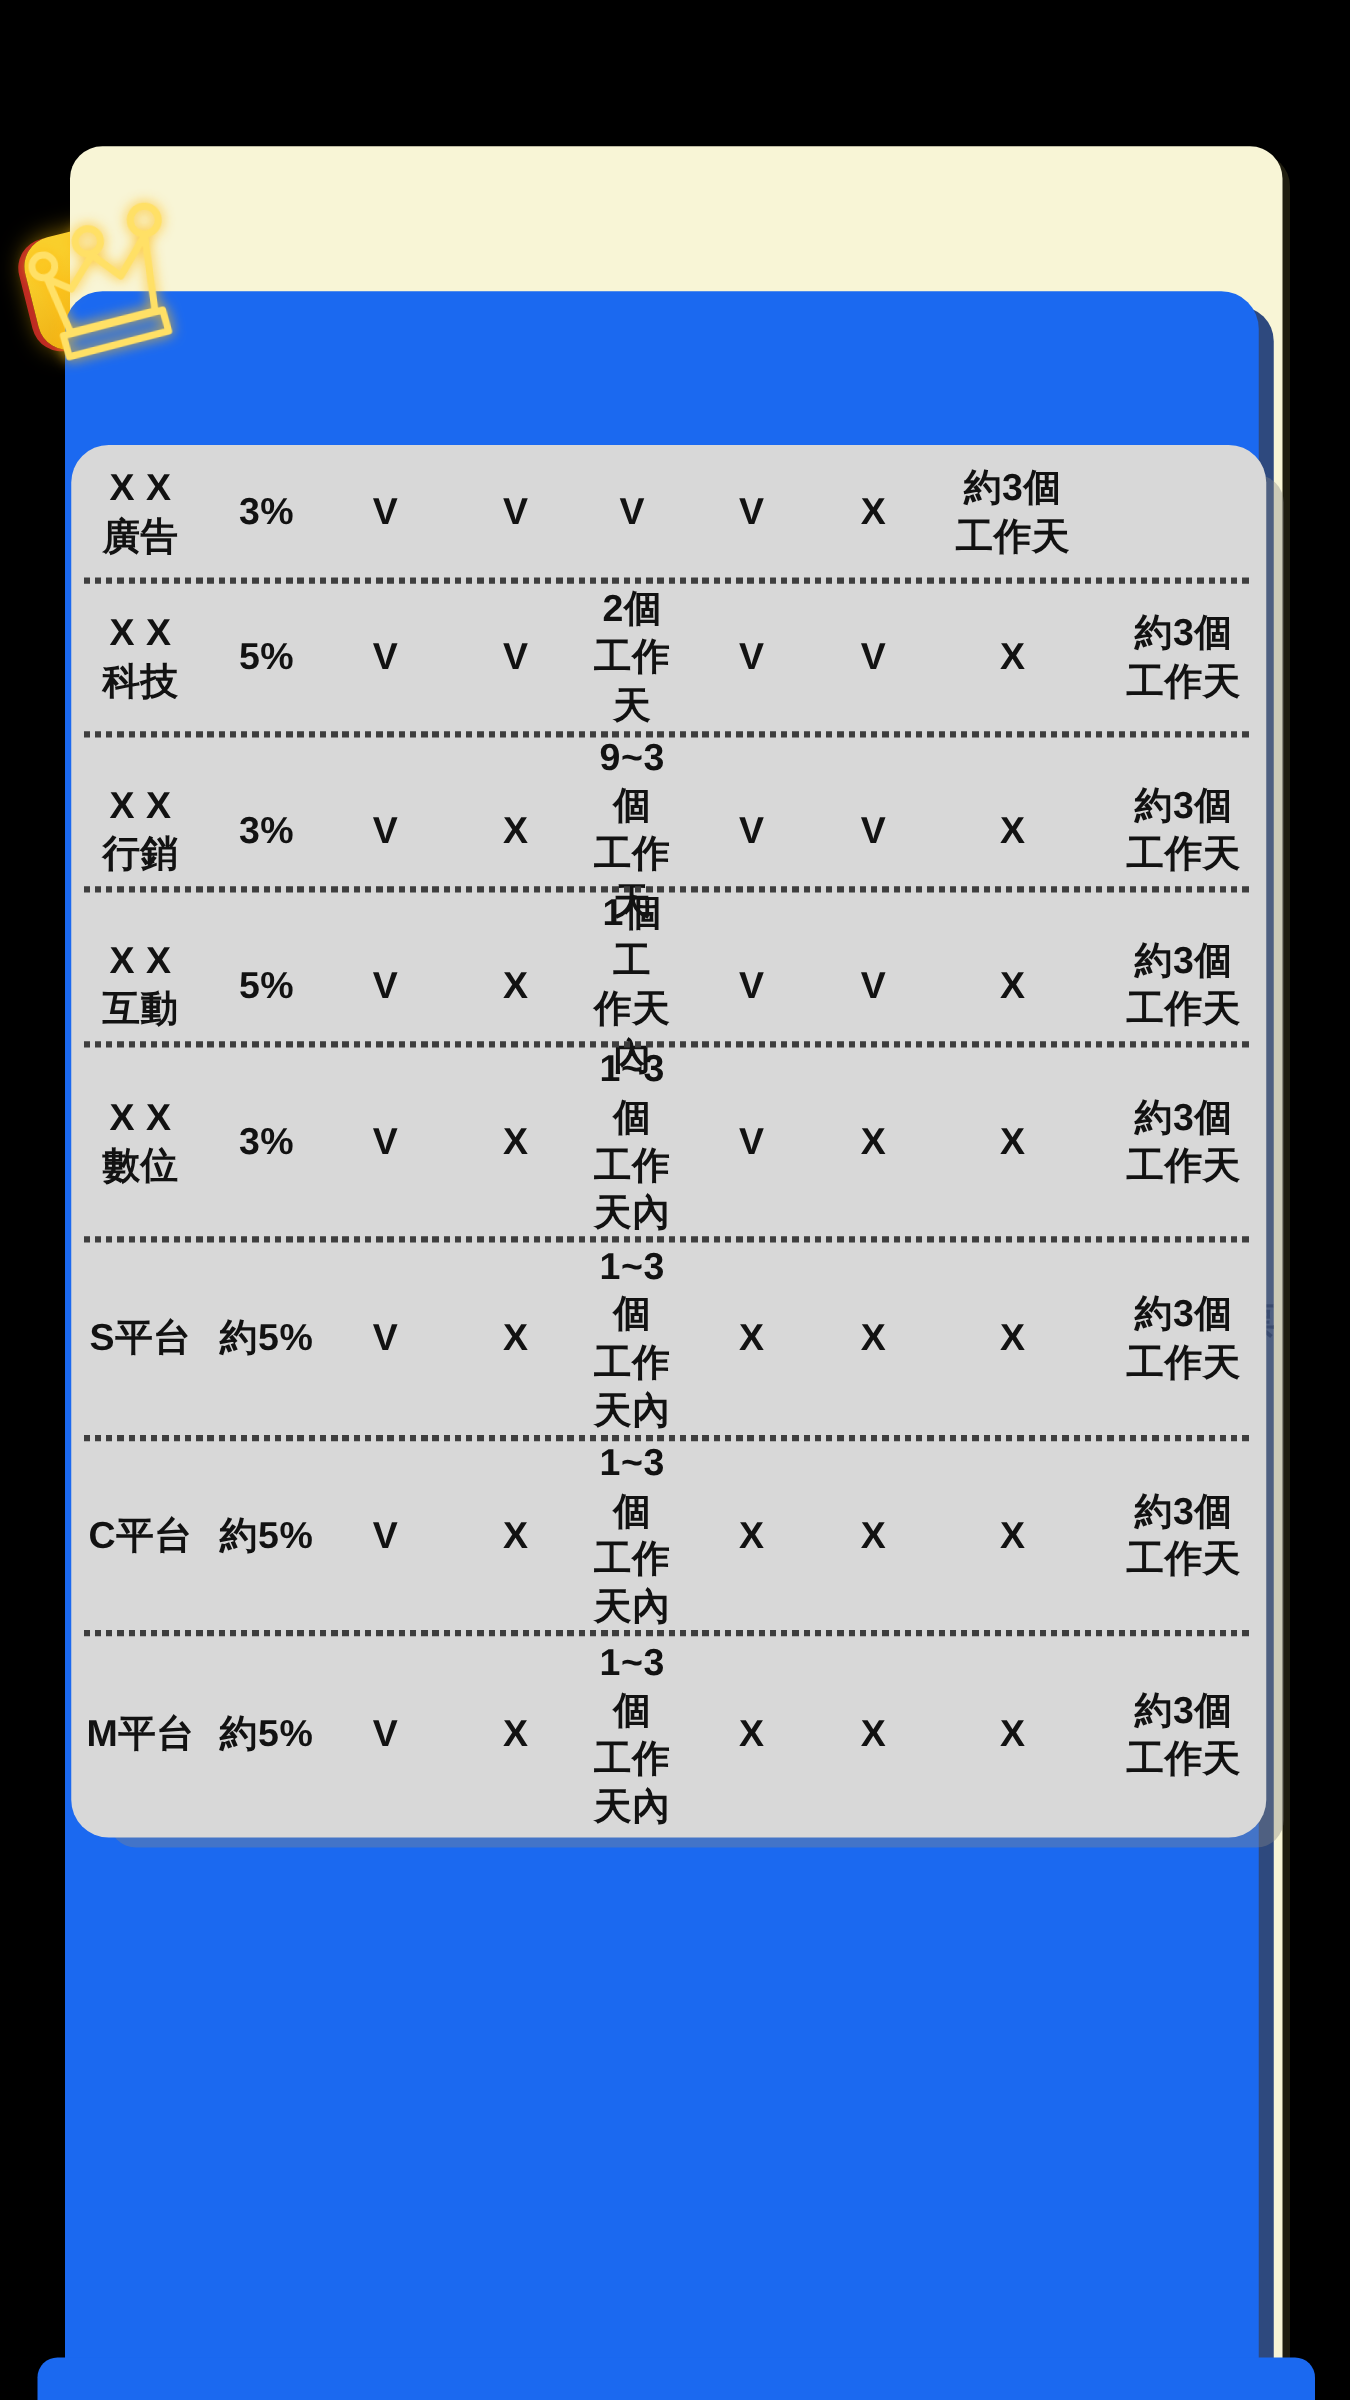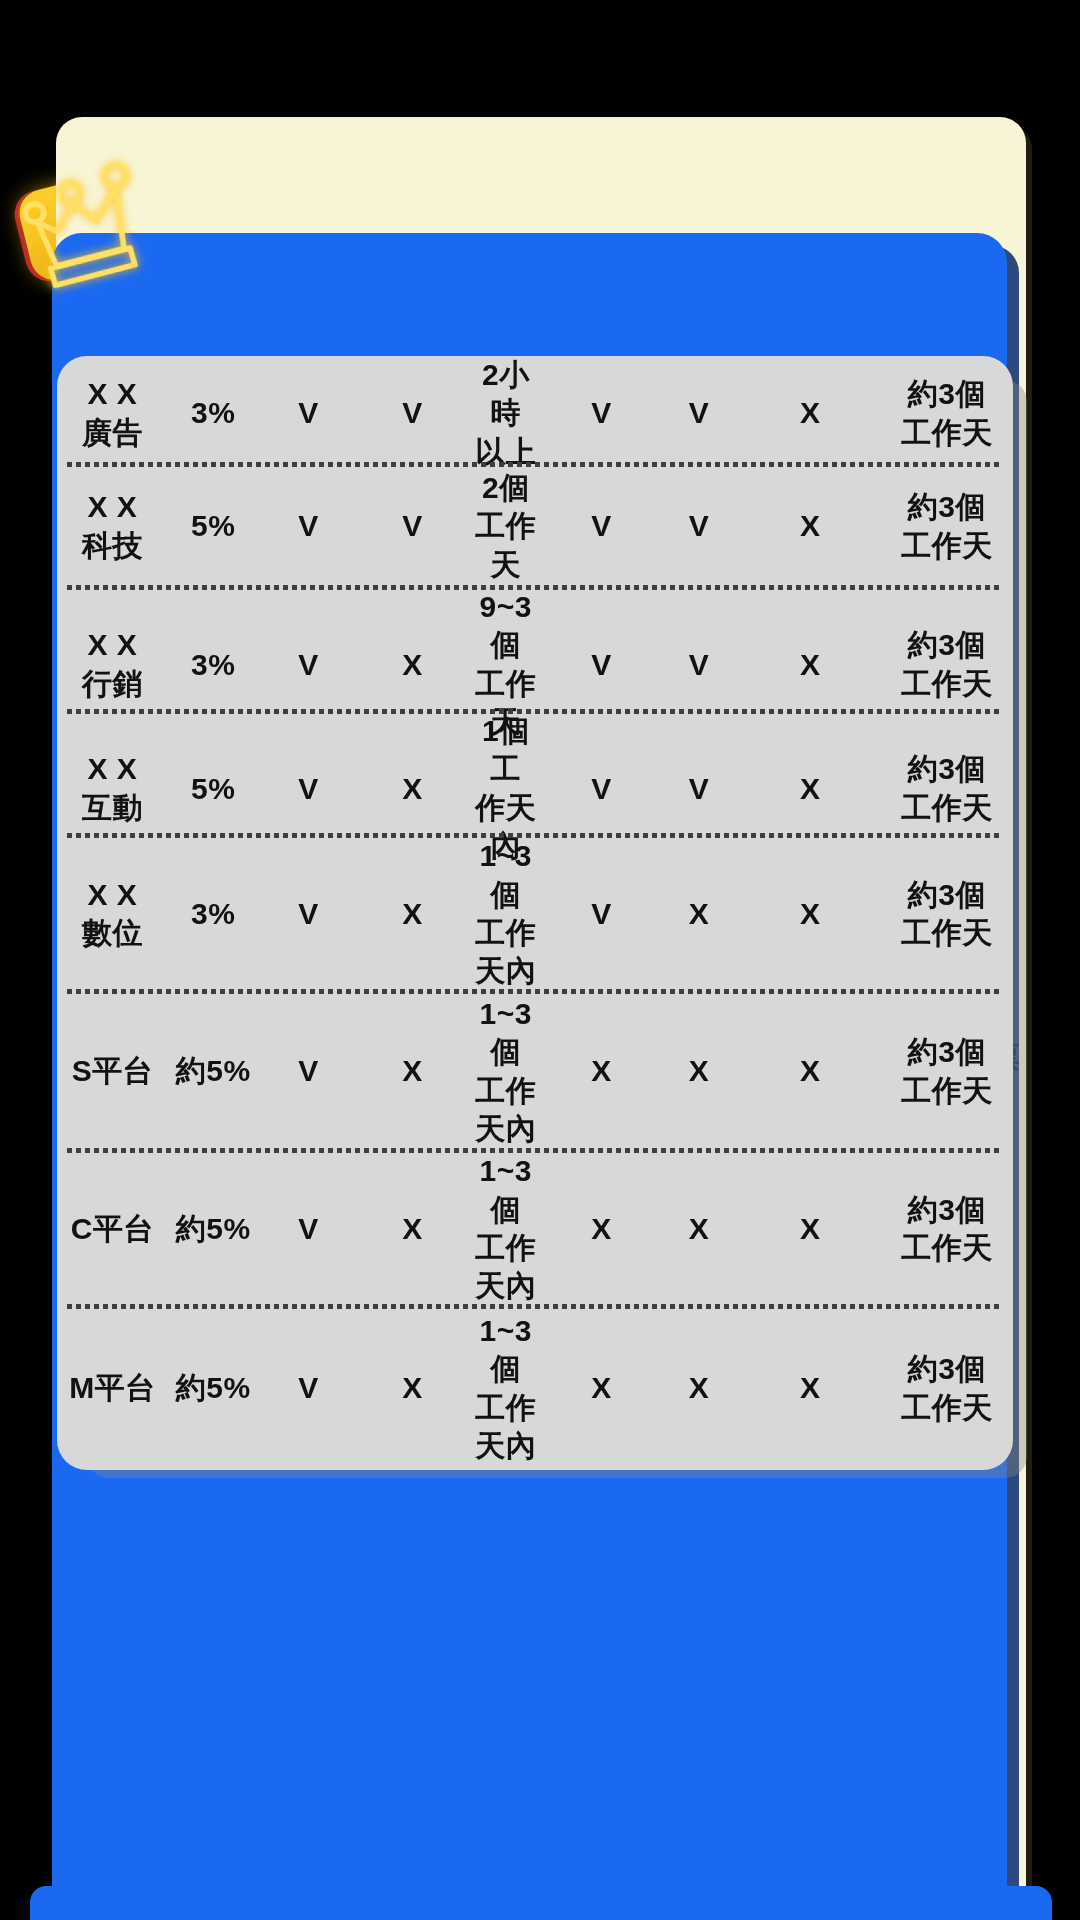--- a/index.html
+++ b/index.html
@@ -115,22 +115,20 @@
 工作天</div>
     </div>
 
   <div class="gray-band" id="gray-body">
       <div class="grow row-grid">
         <div class="cell">X X
 廣告</div>
         <div class="cell">3%</div>
         <div class="cell">V</div>
         <div class="cell">V</div>
-        <div class="cell">2小時
-以上</div>
         <div class="cell">V</div>
         <div class="cell">V</div>
         <div class="cell">X</div>
         <div class="cell">約3個
 工作天</div>
       </div>
       <div class="grow row-grid">
         <div class="cell">X X
 科技</div>
         <div class="cell">5%</div>

